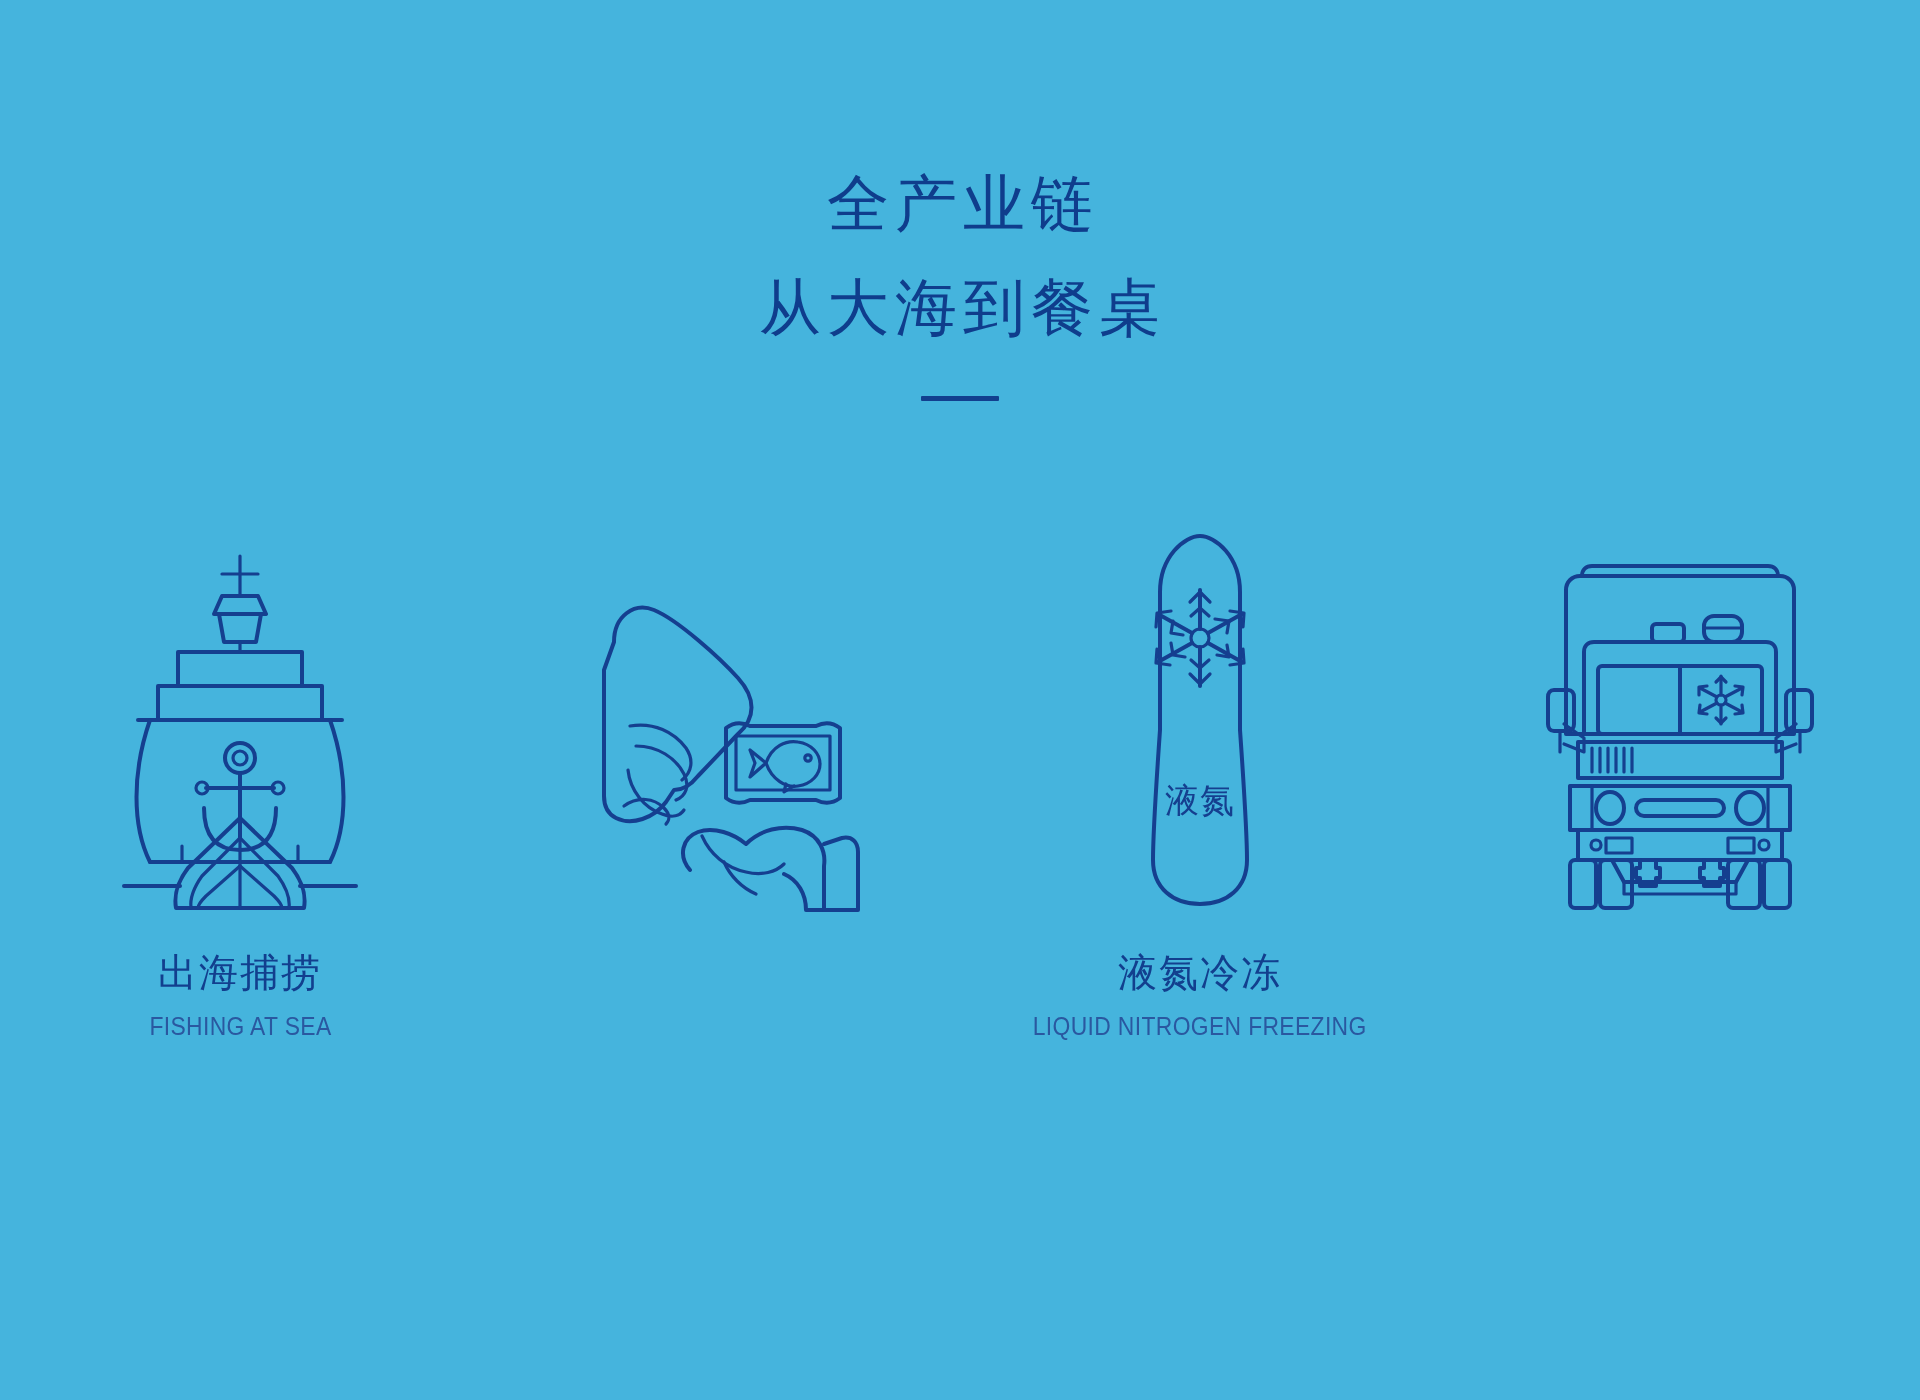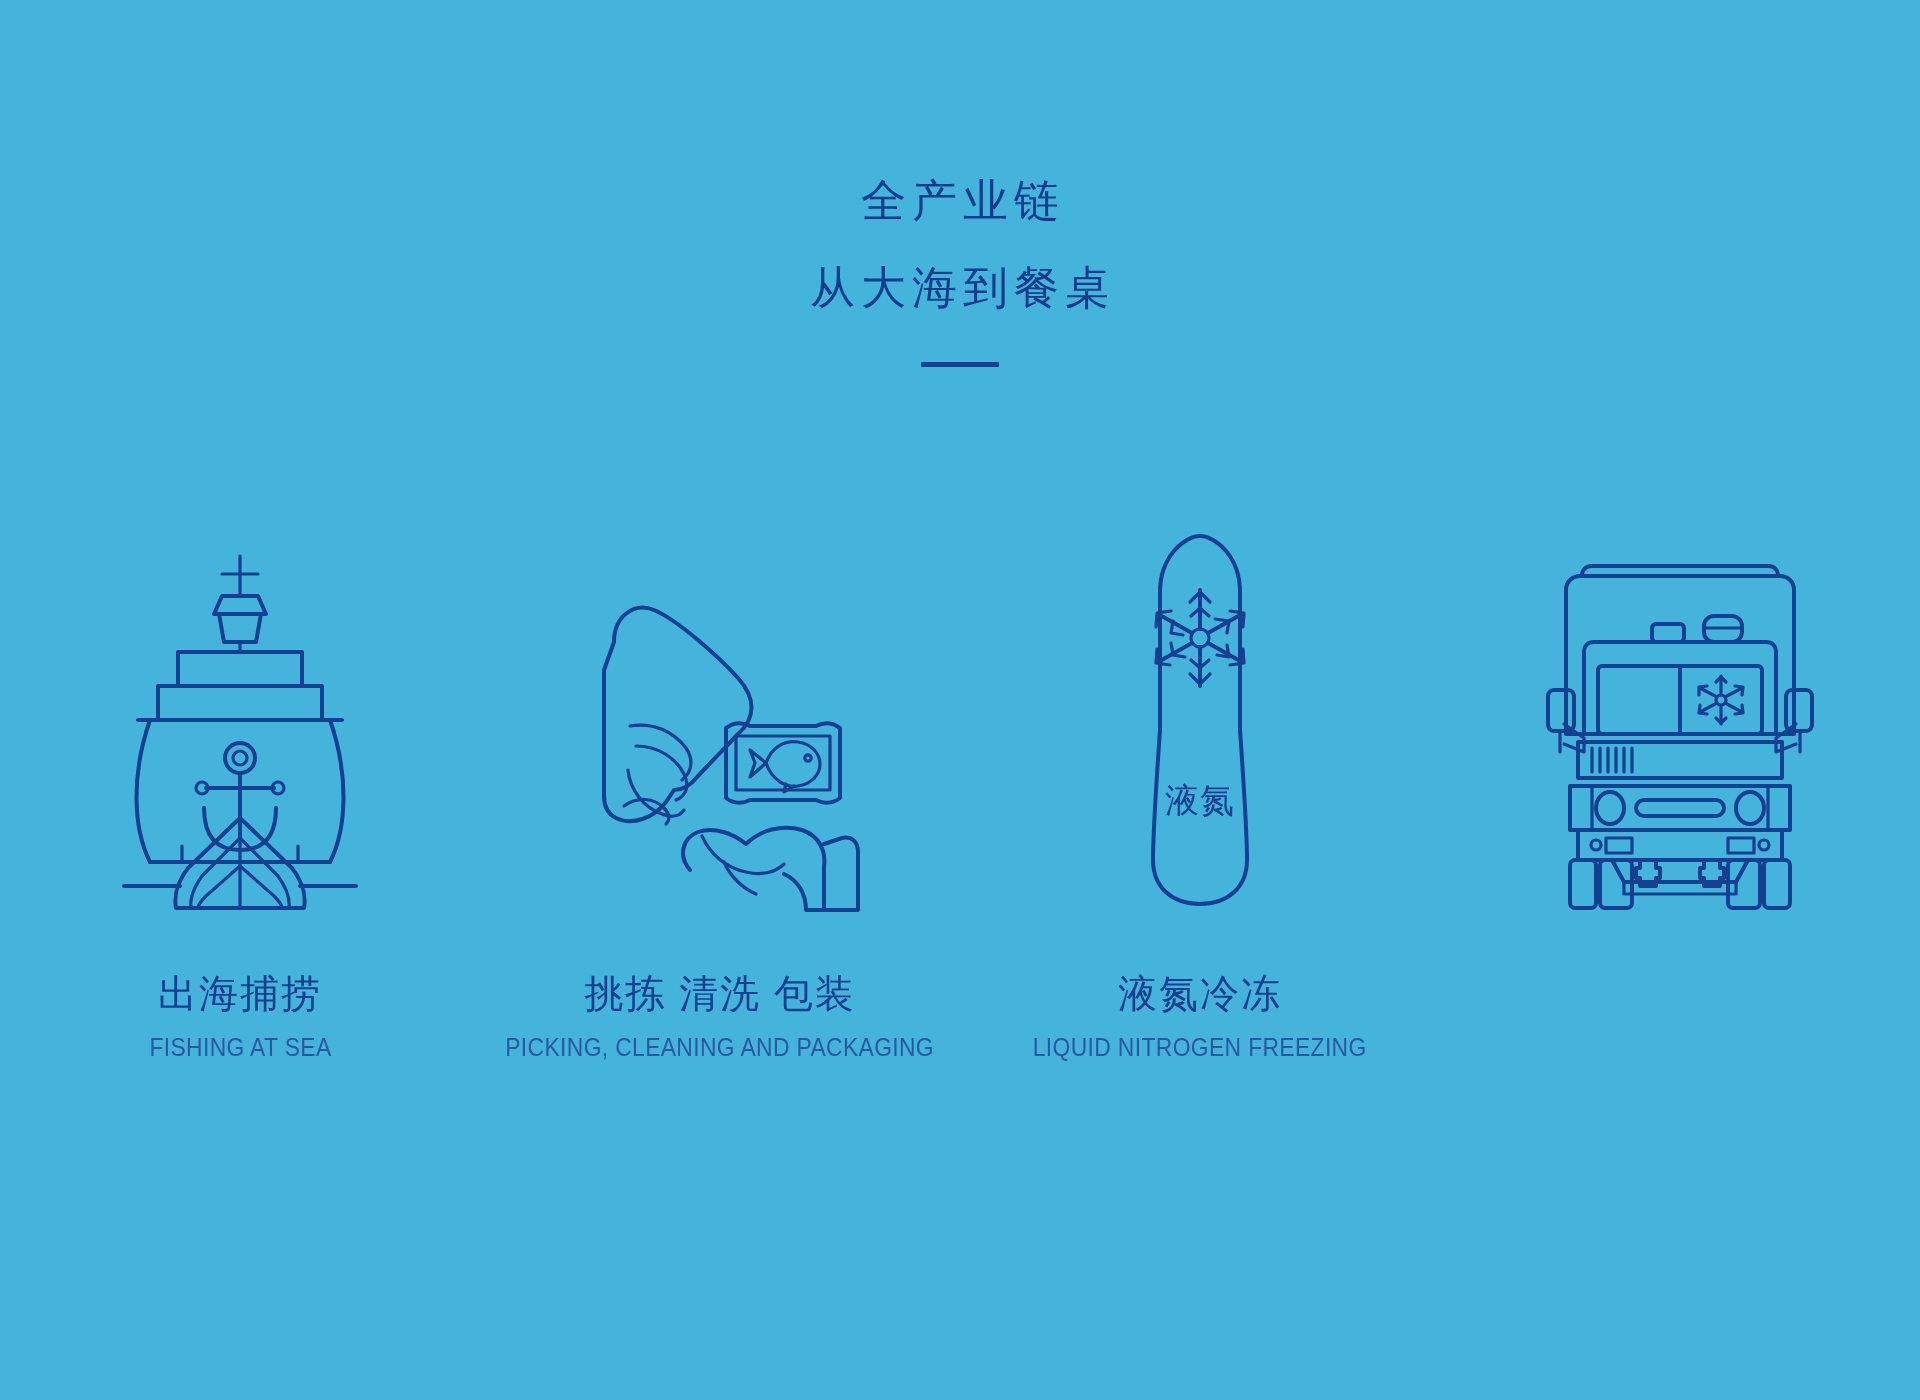--- a/index.html
+++ b/index.html
@@ -26,23 +26,23 @@
   .header {
     position: absolute;
     top: 0;
     left: 0;
     width: 1920px;
     text-align: center;
     padding-top: 178px;
     box-sizing: border-box;
   }
   .title-line {
-    font-family: Liberation Sans, sans-serif;
+    font-family: Liberation Mono, monospace;
     color: #0f3d8c;
-    font-size: 45px;
+    font-size: 62px;
     line-height: 1.0;
     letter-spacing: 6px;
     font-weight: 400;
     text-indent: 6px;
   }
   .title-line-1 { margin-bottom: 42px; }
   .title-line-2 { margin-bottom: 12px; }
 
   .divider-wrap {
     width: 100%;
@@ -65,21 +65,20 @@
     width: 1920px;
     display: flex;
     align-items: flex-start;
     justify-content: space-between;
   }
   .step {
     width: 480px;
     display: flex;
     flex-direction: column;
     align-items: center;
-    gap: 21px;
   }
   .icon-box {
     height: 390px;
     display: flex;
     align-items: flex-end;
     justify-content: center;
   }
   .icon-box svg {
     display: block;
     overflow: visible;
@@ -222,24 +221,20 @@
                    L270 218 C262 224 254 224 246 220 L180 220
                    C172 224 164 224 156 218 Z"></path>
           <path class="icon-stroke-thin" d="M166 156 L260 156 L260 210 L166 210 Z"></path>
 
           <path class="icon-stroke-thin" d="M196 183 C202 166 216 160 228 162 C242 164 250 174 250 184
                    C250 194 242 204 228 206 C216 208 202 200 196 183 Z"></path>
           <path class="icon-stroke-thin" d="M196 183 L180 170 L185 183 L180 197 Z"></path>
           <path class="icon-stroke-thin" d="M216 204 L214 212 L224 206"></path>
           <circle class="icon-stroke-thin" cx="238" cy="178" r="3.2"></circle>
         </svg>
-      </div>
-      <div class="labels">
-        <div class="label-cn">挑拣 清洗 包装</div>
-        <div class="label-en">PICKING, CLEANING AND PACKAGING</div>
       </div>
     </div>
 
     <div class="step">
       <div class="icon-box">
         <svg width="170" height="380" viewBox="0 0 170 380">
 
           <path class="icon-stroke" d="M45 62 C45 26 70 6 85 6 C100 6 125 26 125 62
                    L125 200
                    C125 200 132 300 132 330

